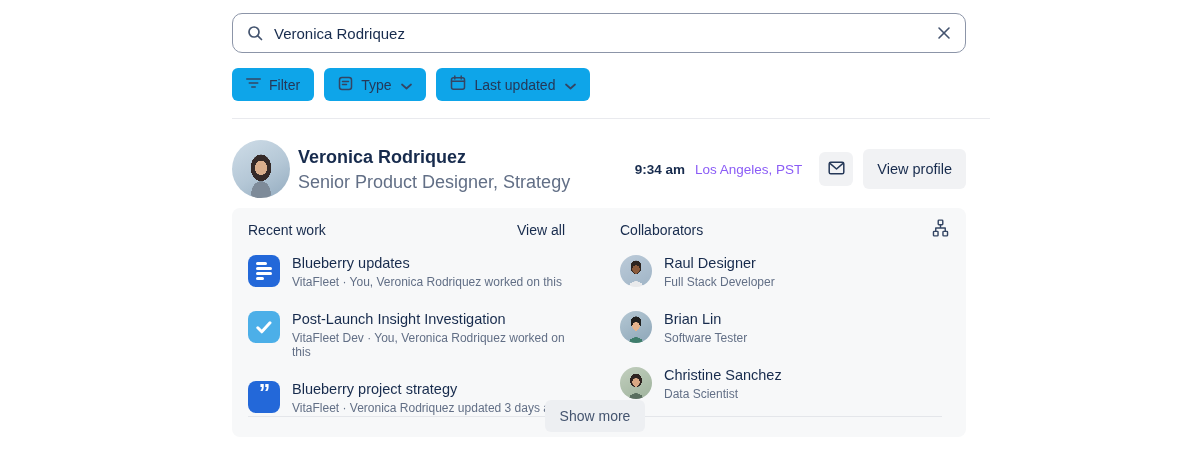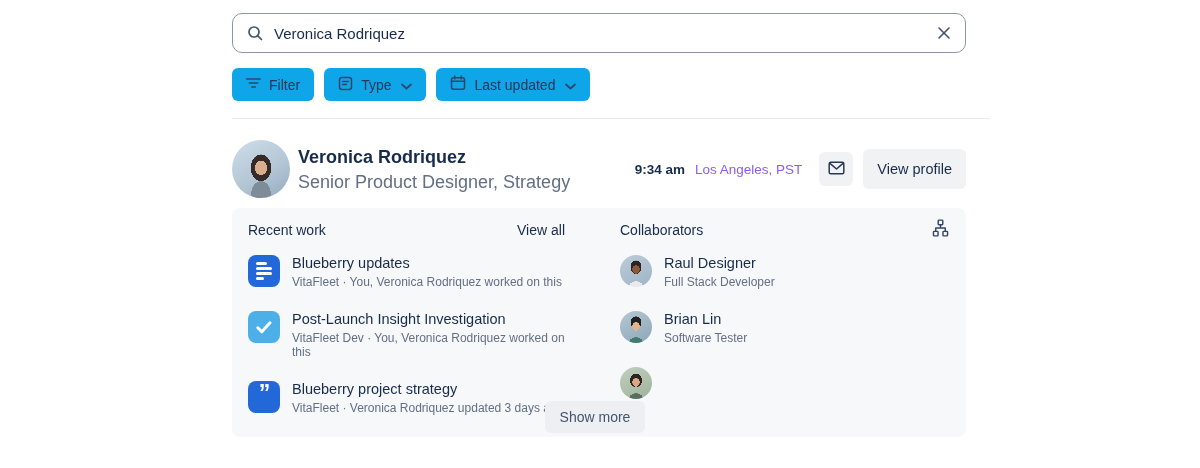--- a/index.html
+++ b/index.html
@@ -75,21 +75,21 @@
       radial-gradient(ellipse 9px 10px at 50% 36%, #20201f 60%, transparent 61%),
       linear-gradient(150deg,#b5c8d4 0%, #8da6b8 100%); }
   .avatar-christine { background:
       radial-gradient(ellipse 11px 8px at 50% 98%, #5a6e5f 62%, transparent 63%),
       radial-gradient(ellipse 6px 7px at 50% 48%, #d9a884 60%, transparent 61%),
       radial-gradient(ellipse 10px 11px at 50% 42%, #2e2320 60%, transparent 61%),
       linear-gradient(150deg,#c2cfbe 0%, #9eb29c 100%); }
 
   
   .panel-footer { position:absolute; left:16px; right:24px; bottom:6px; height:30px;
-                  display:flex; align-items:center;flex-direction:column; }
+                  display:flex; align-items:center; }
   .footer-line { flex:1; height:1px; background:#E4E6EA; }
   .show-more { background:#EDEFF2; border:none; border-radius:6px; padding:8px 15px;
                font-size:14px; color:#44546F; cursor:pointer; font-family:inherit; }
 </style>
 </head>
 <body>
 
 <div class="content">
 
   <div class="searchbar">
@@ -244,20 +244,24 @@
         </div>
         <div class="row">
           <span class="avatar-sm avatar-brian"></span>
           <span class="txt">
             <div class="t">Brian Lin</div>
             <div class="s">Software Tester</div>
           </span>
         </div>
         <div class="row">
           <span class="avatar-sm avatar-christine"></span>
+          <span class="txt">
+            <div class="t">Christine Sanchez</div>
+            <div class="s">Data Scientist</div>
+          </span>
         </div>
       </div>
     </div>
 
     <div class="panel-footer">
       <span class="footer-line"></span>
       <button class="show-more">Show more</button>
       <span class="footer-line"></span>
     </div>
 

